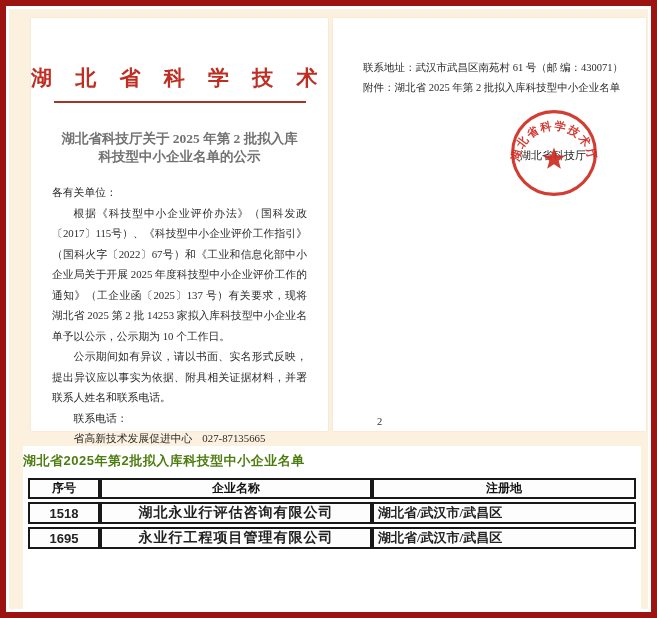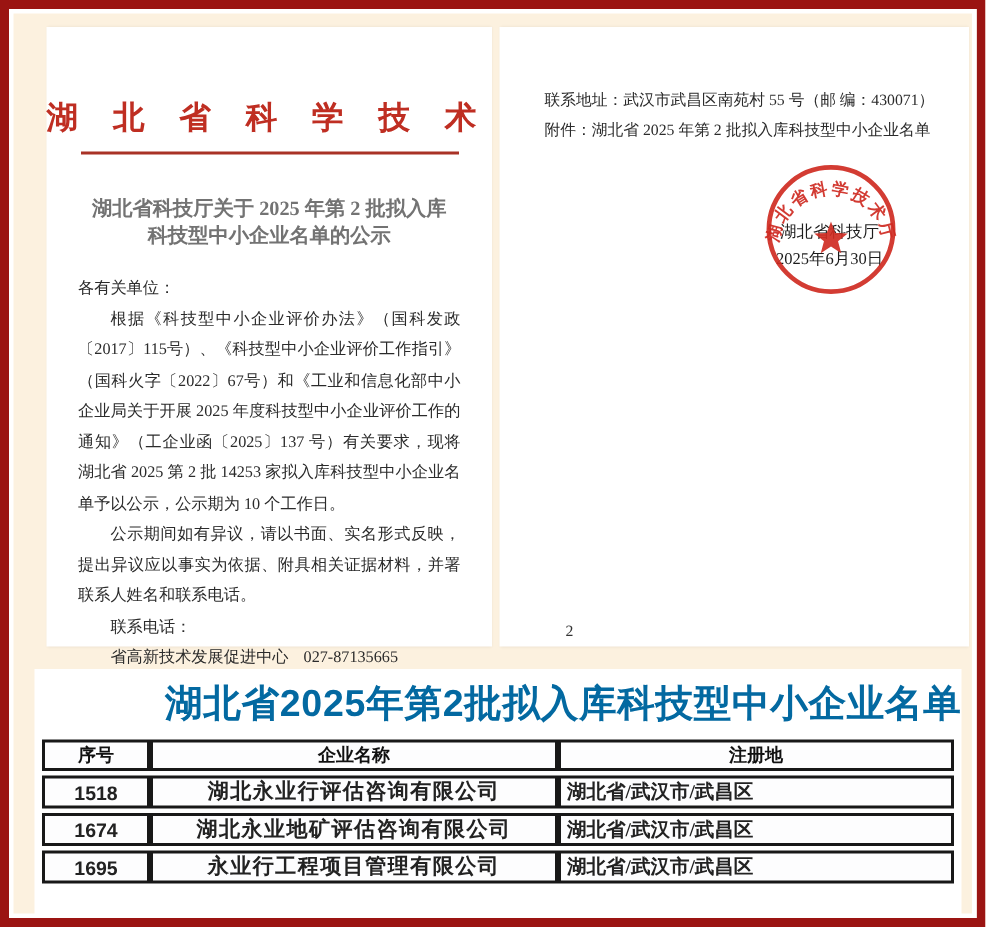--- a/index.html
+++ b/index.html
@@ -91,25 +91,25 @@
 
   
   .table-section {
     position: absolute;
     left: 14px; top: 437px;
     width: 618px; height: 165px;
     background: #ffffff;
     padding-top: 6px;
   }
   .table-title {
-    text-align: right;
+    text-align: left;
     font-family: "Liberation Sans", sans-serif;
     font-weight: bold;
-    font-size: 25px;
-    color: #0369a1;
+    font-size: 13px;
+    color: #4d7c0f;
     letter-spacing: 0.5px;
   }
   table.company-table {
     margin: 5px auto 0 auto;
     width: 608px;
     border-collapse: separate;
     border-spacing: 0 3px;
     table-layout: fixed;
   }
   .company-table col.c-no   { width: 72px; }
@@ -170,27 +170,26 @@
         <div id="contact-list">
             <p class="contact-line"><span>省高新技术发展促进中心</span><span class="phone">027-87135665</span></p>
             <p class="contact-line"><span>安全与监督处</span><span class="phone">027-87133971</span></p>
             <p class="contact-line"><span>机关纪委</span><span class="phone">027-87135399</span></p>
           </div>
       </div>
     </div>
 
     <div class="page page-right">
       <div class="right-text">
-        <div>联系地址：武汉市武昌区南苑村 55 号（邮 编：430071）</div>
+        <div>联系地址：武汉市武昌区南苑村 61 号（邮 编：430071）</div>
         <div>附件：湖北省 2025 年第 2 批拟入库科技型中小企业名单</div>
       </div>
 
       <div class="sign-block">
         <div>湖北省科技厅</div>
-        <div>2025年6月30日</div>
       </div>
 
       <svg class="seal" viewBox="0 0 100 100">
         <circle cx="50" cy="50" r="46" fill="none" stroke="#cf2b22" stroke-width="3.5" opacity="0.92"></circle>
         <path id="seal-arc" d="M 11 63 A 39 39 0 1 1 89 63" fill="none"></path>
         <text fill="#cf2b22" font-size="12.5" font-weight="bold" letter-spacing="2" opacity="0.92">
           <textPath href="#seal-arc" startOffset="50%" text-anchor="middle" id="seal-arc-text">湖北省科学技术厅</textPath>
         </text>
         <polygon points="50,44 53.2,52.6 62.4,53 55.2,58.7 57.6,67.5 50,62.5 42.4,67.5 44.8,58.7 37.6,53 46.8,52.6" fill="#cf2b22" opacity="0.92"></polygon>
       </svg>
@@ -213,25 +212,20 @@
             <th>注册地</th>
           </tr>
         </thead>
         <tbody id="company-rows">
             <tr>
               <td class="cell-no">1518</td>
               <td class="cell-name">湖北永业行评估咨询有限公司</td>
               <td class="cell-loc">湖北省/武汉市/武昌区</td>
             </tr>
             <tr>
-              <td class="cell-no">1674</td>
-              <td class="cell-name">湖北永业地矿评估咨询有限公司</td>
-              <td class="cell-loc">湖北省/武汉市/武昌区</td>
-            </tr>
-            <tr>
               <td class="cell-no">1695</td>
               <td class="cell-name">永业行工程项目管理有限公司</td>
               <td class="cell-loc">湖北省/武汉市/武昌区</td>
             </tr>
           </tbody>
       </table>
     </div>
 
   </div>
 </div>

